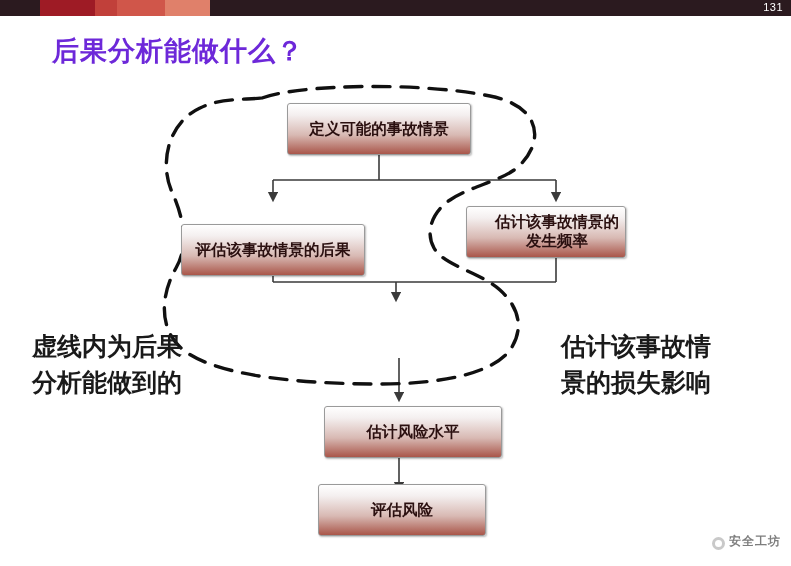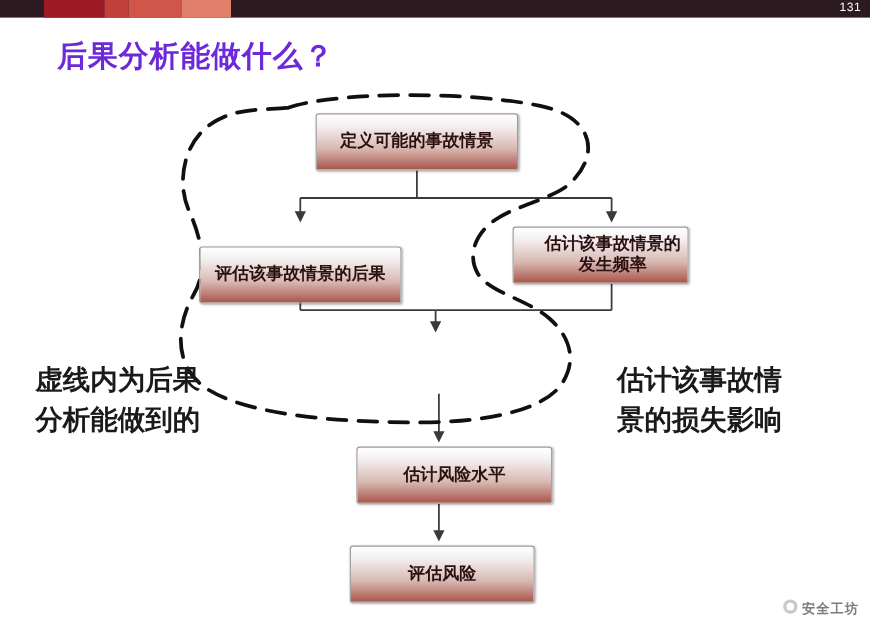--- a/index.html
+++ b/index.html
@@ -65,43 +65,43 @@
     justify-content: center;
     text-align: center;
     box-sizing: border-box;
     padding: 2px 6px;
   }
   #box-define   { left: 287px; top: 103px;  width: 184px; height: 52px; }
   #box-assess   { left: 181px; top: 224px;  width: 184px; height: 52px; }
   #box-freq     { left: 466px; top: 206px;  width: 160px; height: 52px; padding-left: 28px; }
   #box-loss     { left: 310px; top: 306px;  width: 172px; height: 52px; }
   #box-risklevel{ left: 324px; top: 406px;  width: 178px; height: 52px; }
-  #box-evalrisk { left: 318px; top: 496px;  width: 168px; height: 52px; }
+  #box-evalrisk { left: 318px; top: 484px;  width: 168px; height: 52px; }
 
   
   .side-note {
     position: absolute;
     font-size: 25px;
     font-weight: bold;
     color: #1a1a1a;
     line-height: 1.45;
     text-align: center;
   }
   #note-left  { left: 22px;  top: 328px; width: 170px; }
   #note-right { left: 556px; top: 328px; width: 160px; }
 
   
   .watermark {
     position: absolute;
     right: 10px;
-    bottom: 4px;
+    bottom: 16px;
     font-size: 12px;
     color: #8a8a8a;
     display: flex;
-    align-items: flex-start;
+    align-items: flex-end;
     gap: 4px;
   }
   .watermark .wm-icon {
     display: inline-block;
     width: 13px; height: 13px;
     border-radius: 50%;
     background: #c9c9c9;
     position: relative;
   }
   .watermark .wm-icon::after {

